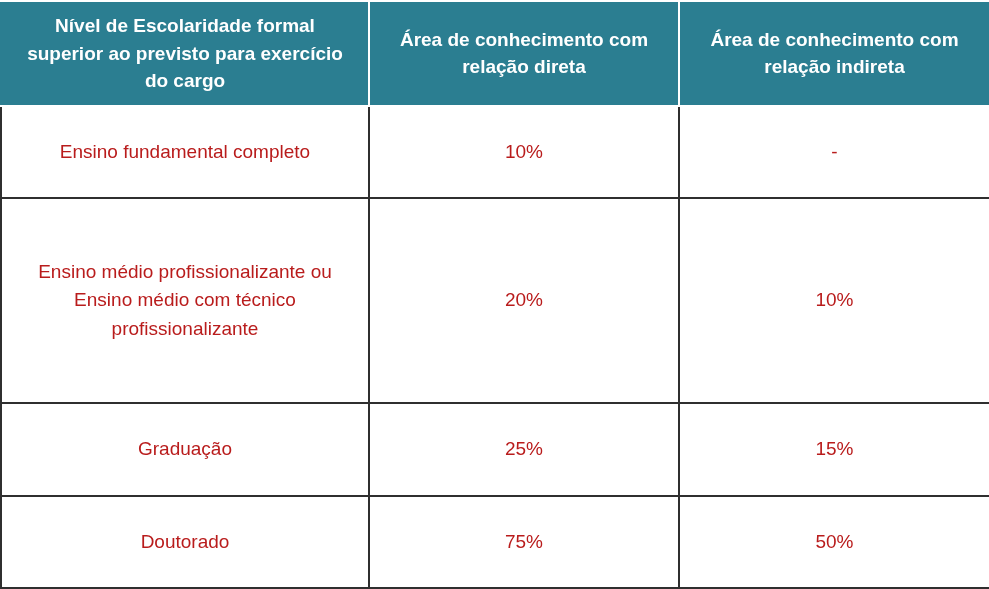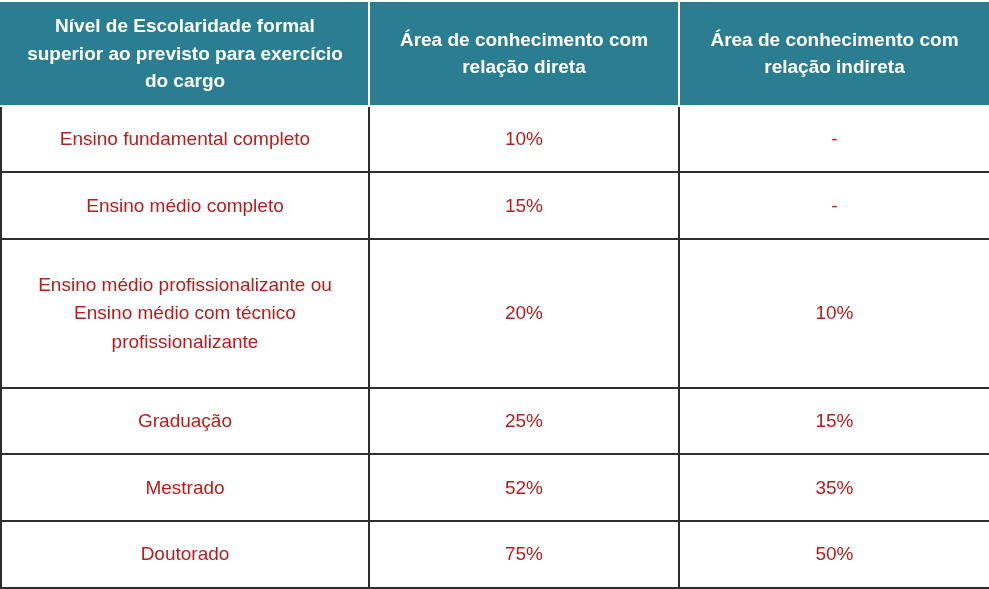--- a/index.html
+++ b/index.html
@@ -79,38 +79,28 @@
         <th>Área de conhecimento com relação indireta</th>
       </tr>
     </thead>
     <tbody>
       <tr>
         <td>Ensino fundamental completo</td>
         <td>10%</td>
         <td>-</td>
       </tr>
       <tr>
-        <td>Ensino médio completo</td>
-        <td>15%</td>
-        <td>-</td>
-      </tr>
-      <tr>
         <td>Ensino médio profissionalizante ou Ensino médio com técnico profissionalizante</td>
         <td>20%</td>
         <td>10%</td>
       </tr>
       <tr>
         <td>Graduação</td>
         <td>25%</td>
         <td>15%</td>
-      </tr>
-      <tr>
-        <td>Mestrado</td>
-        <td>52%</td>
-        <td>35%</td>
       </tr>
       <tr>
         <td>Doutorado</td>
         <td>75%</td>
         <td>50%</td>
       </tr>
     </tbody>
   </table>
 </div>
 

